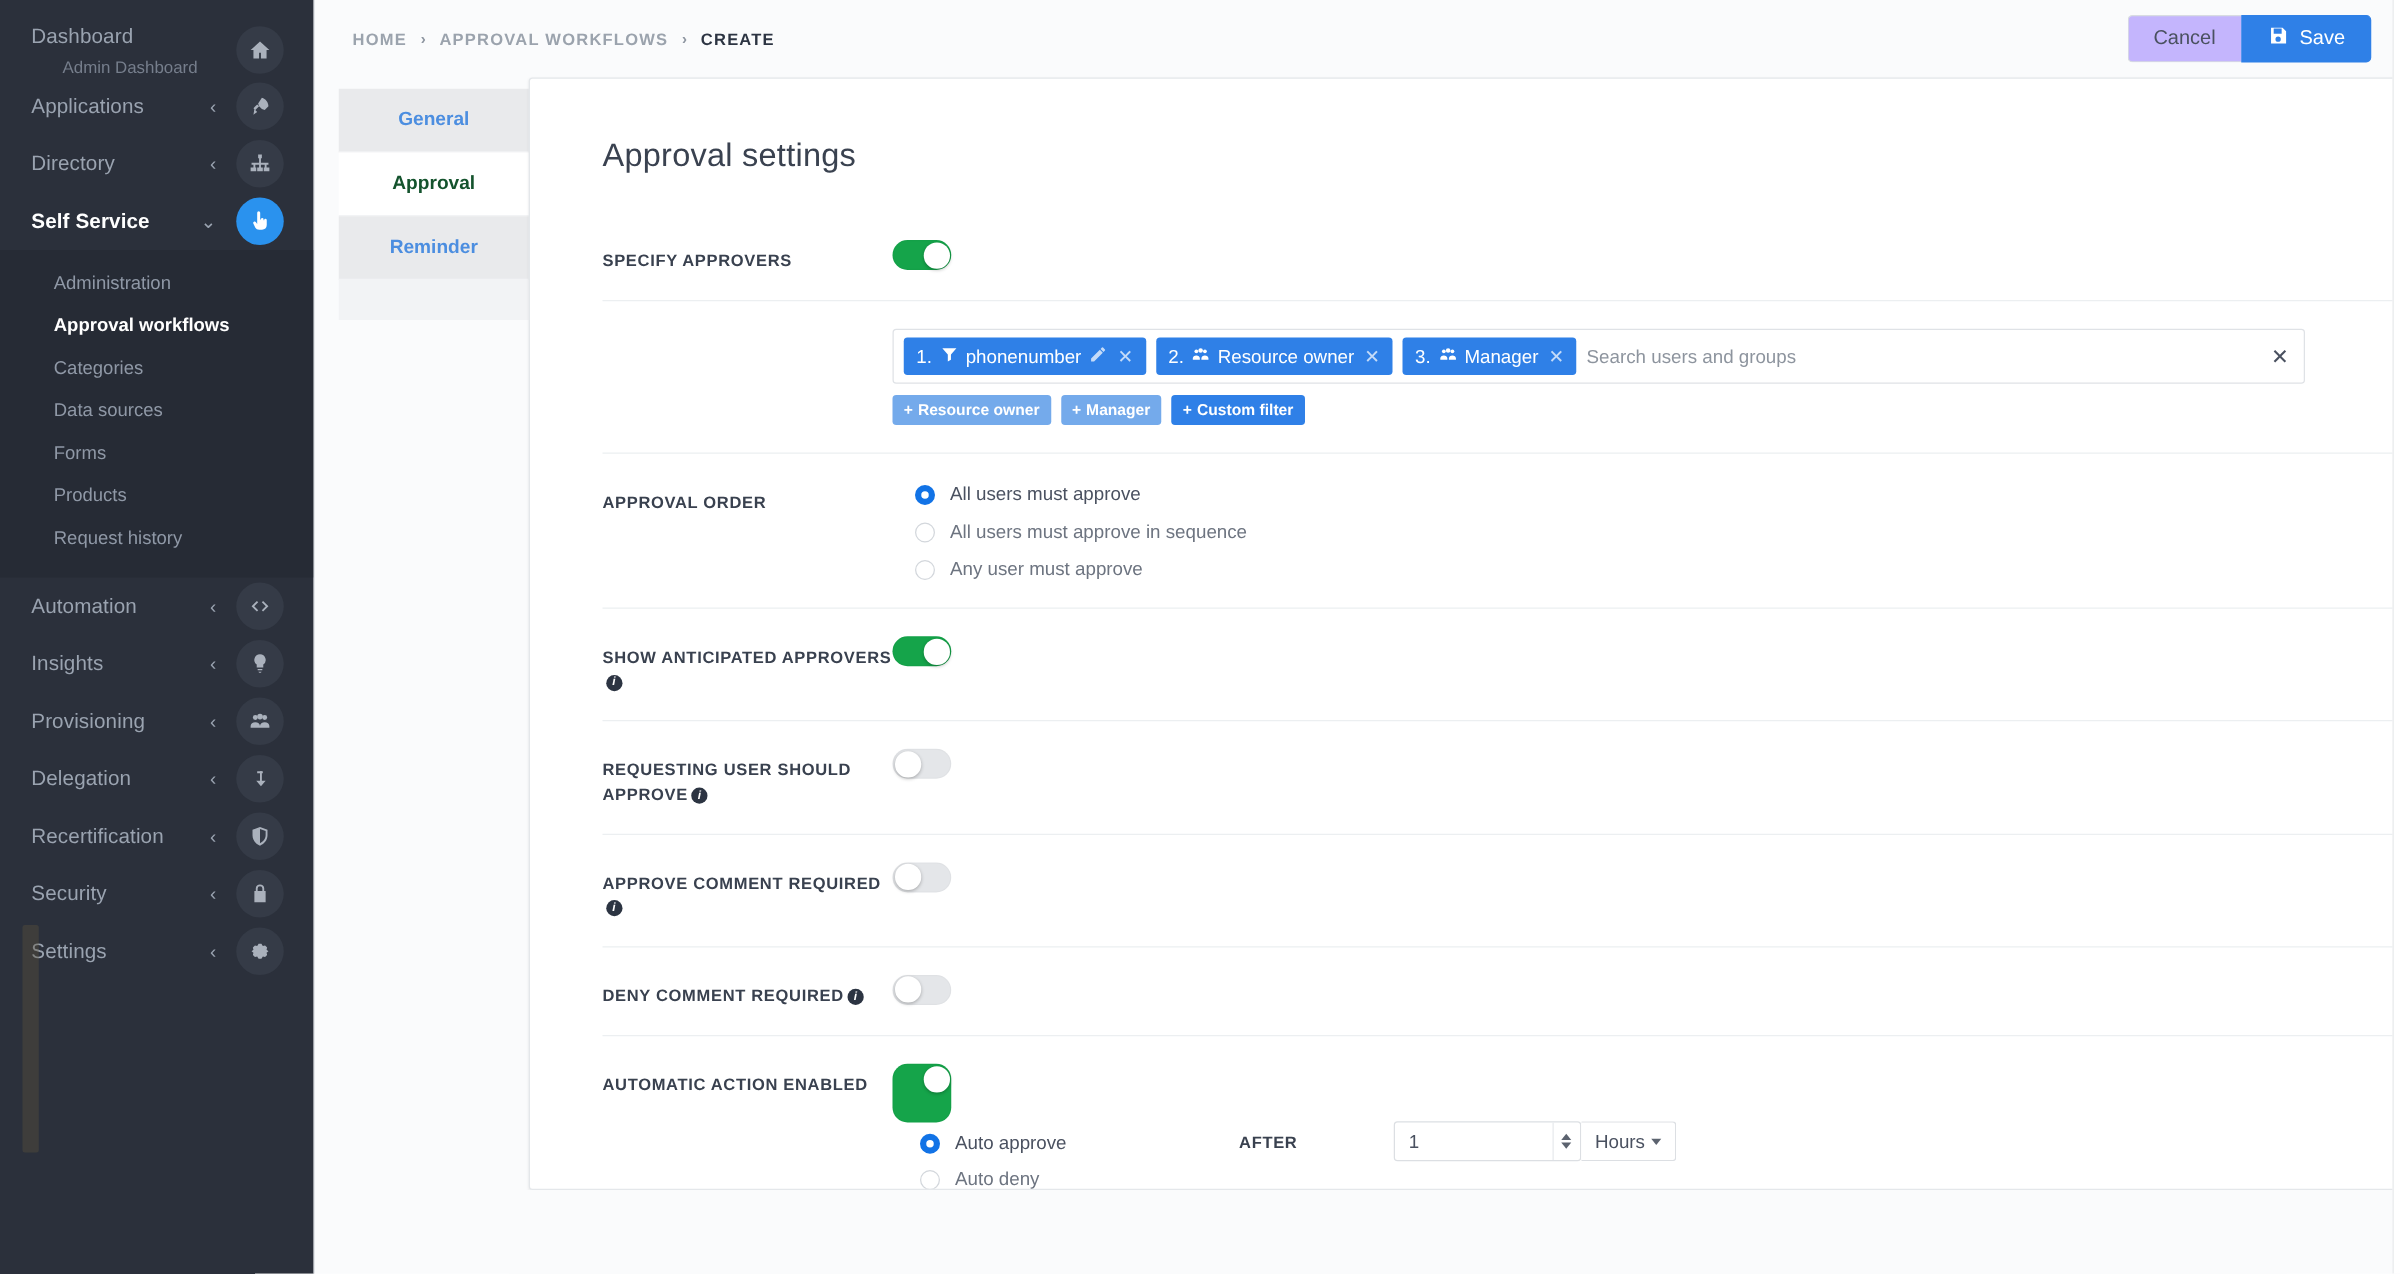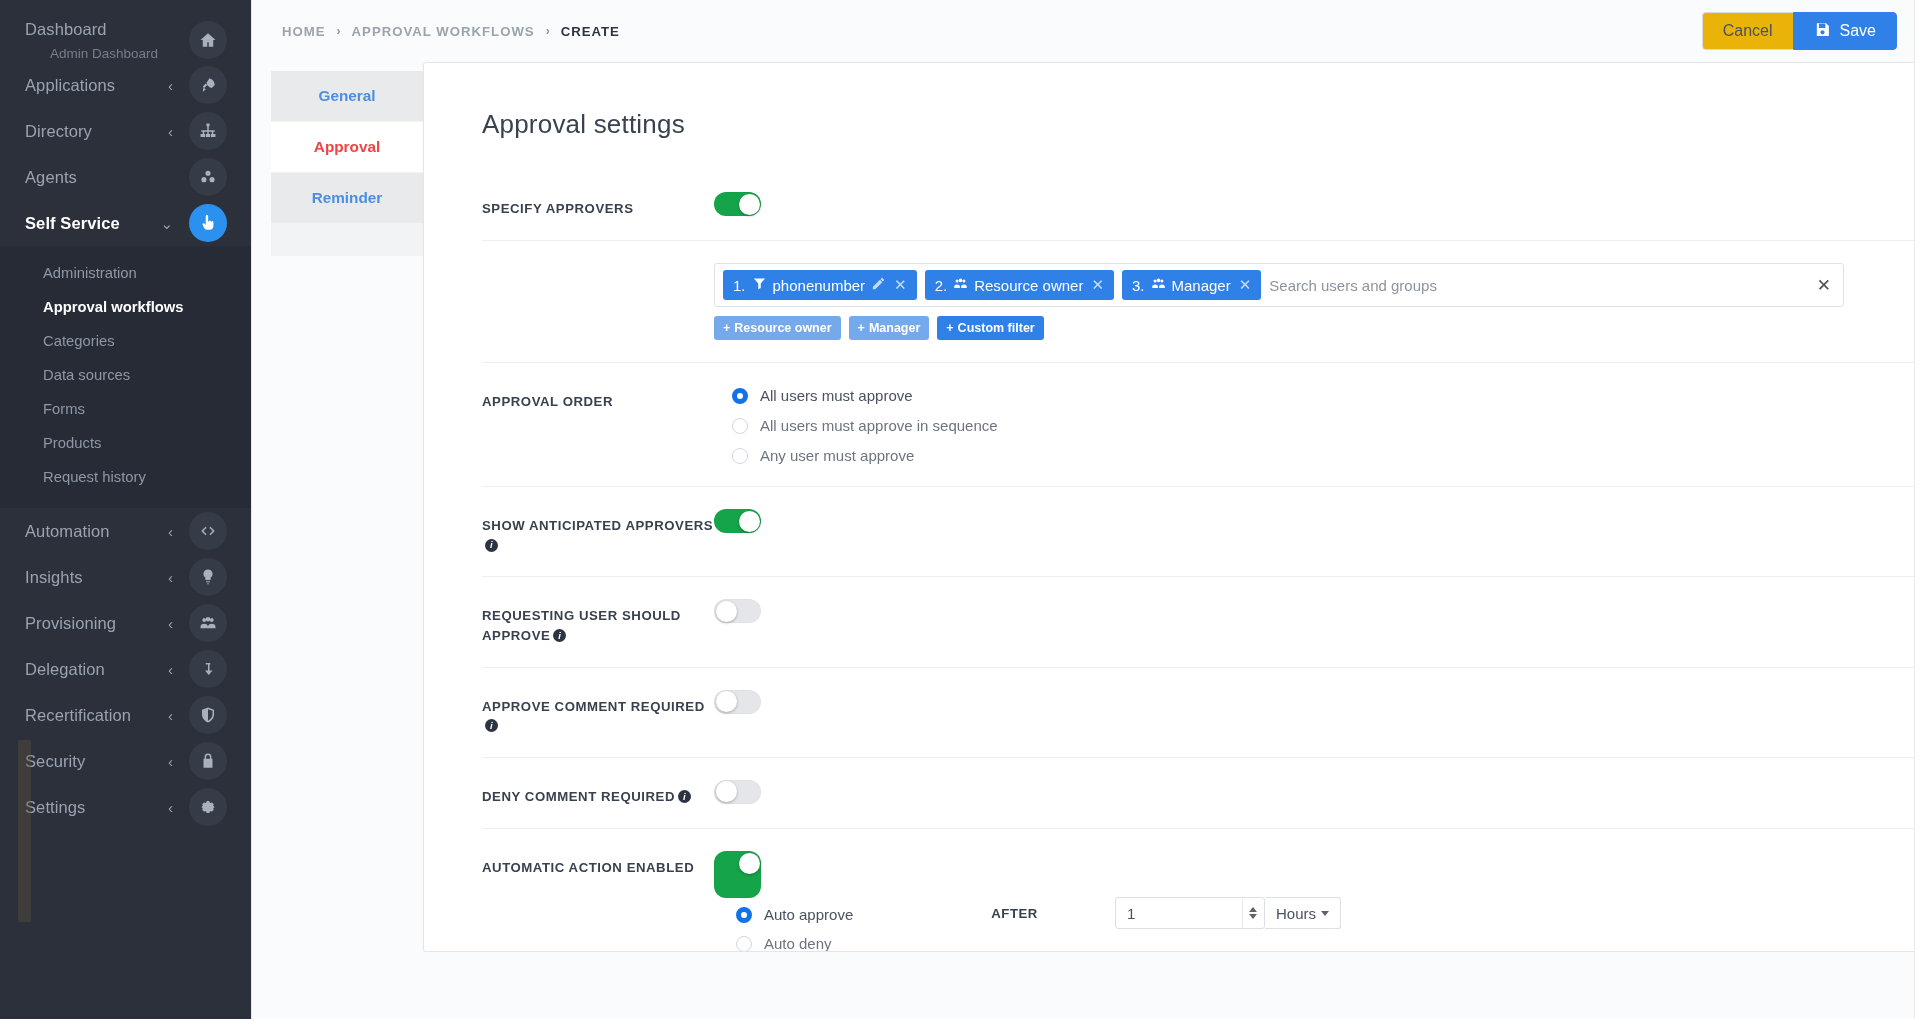--- a/index.html
+++ b/index.html
@@ -83,21 +83,21 @@
   .crumb { font-size: 13.2px; letter-spacing: 1px; color: #9ba3ad; font-weight: bold; cursor: pointer;}
   .crumb.last { color: #2c3442; cursor: default; }
   .crumb-sep { font-size: 12px; color: #8d95a0; font-weight: bold; }
   .topbar-actions { margin-left: auto; display: flex; align-items: center; gap: 0; }
   .btn {
     height: 38px; border-radius: 4px; font-size: 16px;
     display: flex; align-items: center; justify-content: center;
     cursor: pointer; padding: 0 20px;
   }
   .btn-cancel {
-    background: #eab308; color: #4a5160;
+    background: #c4b5fd; color: #4a5160;
     border: 1px solid #d8dce1; border-right: none;
     border-radius: 4px 0 0 4px;
   }
   .btn-save {
     background: #2f80e7; color: #ffffff; gap: 9px;
     border: 1px solid #2f80e7; border-radius: 0 4px 4px 0;
   }
   .btn-save svg { width: 17px; height: 17px; fill: #ffffff; }
 
   
@@ -108,21 +108,21 @@
   }
   .tabcol { width: 152px; padding-top: 9px; font-weight: bold; }
   .tab {
     position: relative; height: 51px; width: 152px;
     background: #e9eaec;
     display: flex; align-items: center; justify-content: center;
     color: #4c8ee0; font-size: 15.3px; cursor: pointer;
     border-bottom: 1px solid #f2f3f5;
   }
   .tab.active {
-    background: #ffffff; color: #ef4444;
+    background: #ffffff; color: #14532d;
   }
   .tab.active:after {
     content: ""; position: absolute; right: -18px; top: 0;
     width: 0; height: 0;
     border-top: 25.5px solid transparent;
     border-bottom: 25.5px solid transparent;
     border-left: 18px solid #ffffff;
     filter: drop-shadow(1px 0 0 #e1e4e8);
   }
   .tabcol-filler { width: 152px; height: 32px; background: #f2f3f5; }
@@ -311,31 +311,20 @@
     <div class="side-item">
       <div class="label">Directory</div>
       <div class="chev">‹</div>
       <div class="iconbubble">
         <svg viewBox="0 0 24 24">
             <path d="M10 2h4v4h-4zM3 11h18v2H3zM11 6h2v6h-2zM5 13h2v3H5zM11 13h2v3h-2zM17 13h2v3h-2zM2 16h6v4H2zM9 16h6v4H9zM16 16h6v4h-6z"></path>
           </svg>
       </div>
     </div>
 
-    <div class="side-item">
-      <div class="label">Agents</div>
-      <div class="chev"></div>
-      <div class="iconbubble">
-        <svg viewBox="0 0 24 24">
-            <circle cx="12" cy="7" r="3.4"></circle>
-            <circle cx="6.6" cy="15.5" r="3.4"></circle>
-            <circle cx="17.4" cy="15.5" r="3.4"></circle>
-          </svg>
-      </div>
-    </div>
 
     <div class="side-item active">
       <div class="label">Self Service</div>
       <div class="chev">⌄</div>
       <div class="iconbubble">
         <svg viewBox="0 0 24 24">
             <path d="M9 3a1.6 1.6 0 013.2 0v7h.8a1.4 1.4 0 012.8 0v.8h.6a1.4 1.4 0 012.8 0V16c0 3-2.2 5-5 5h-3c-2 0-3.2-.8-4.3-2.4L5 14.6c-.6-.9-.3-1.8.6-2.2.8-.4 1.6 0 2.1.7l1.3 1.8V3z"></path>
           </svg>
       </div>
     </div>

